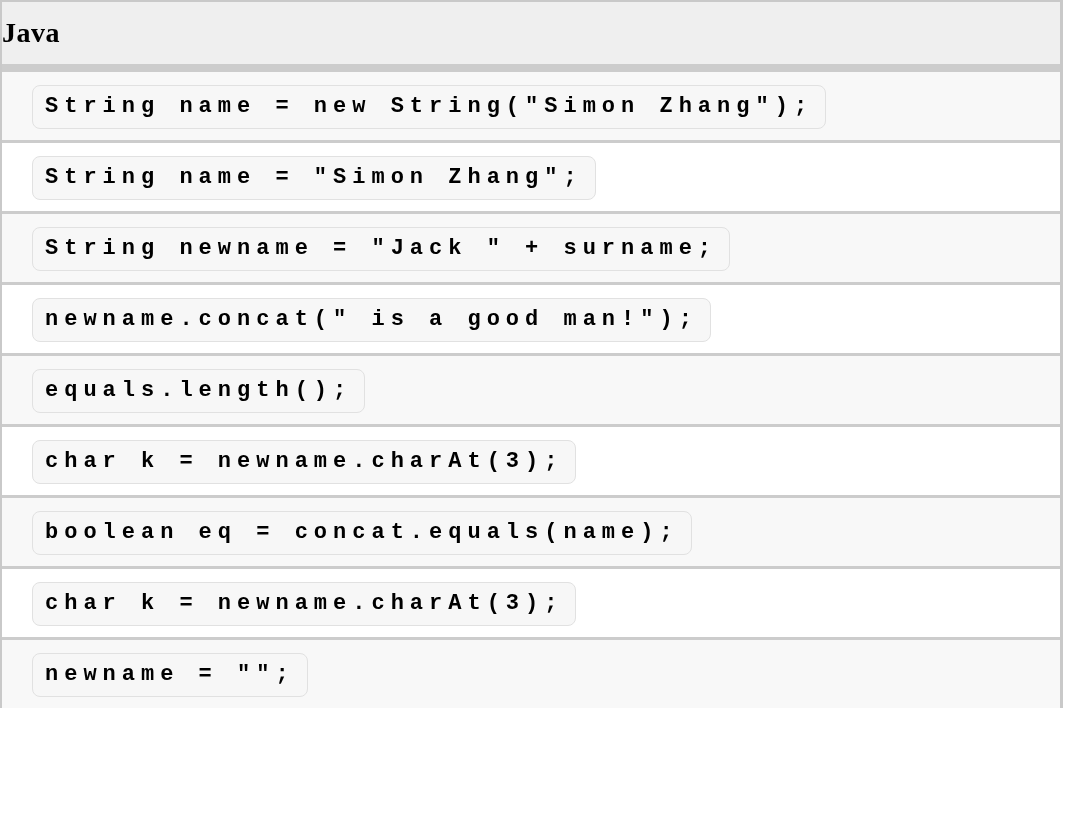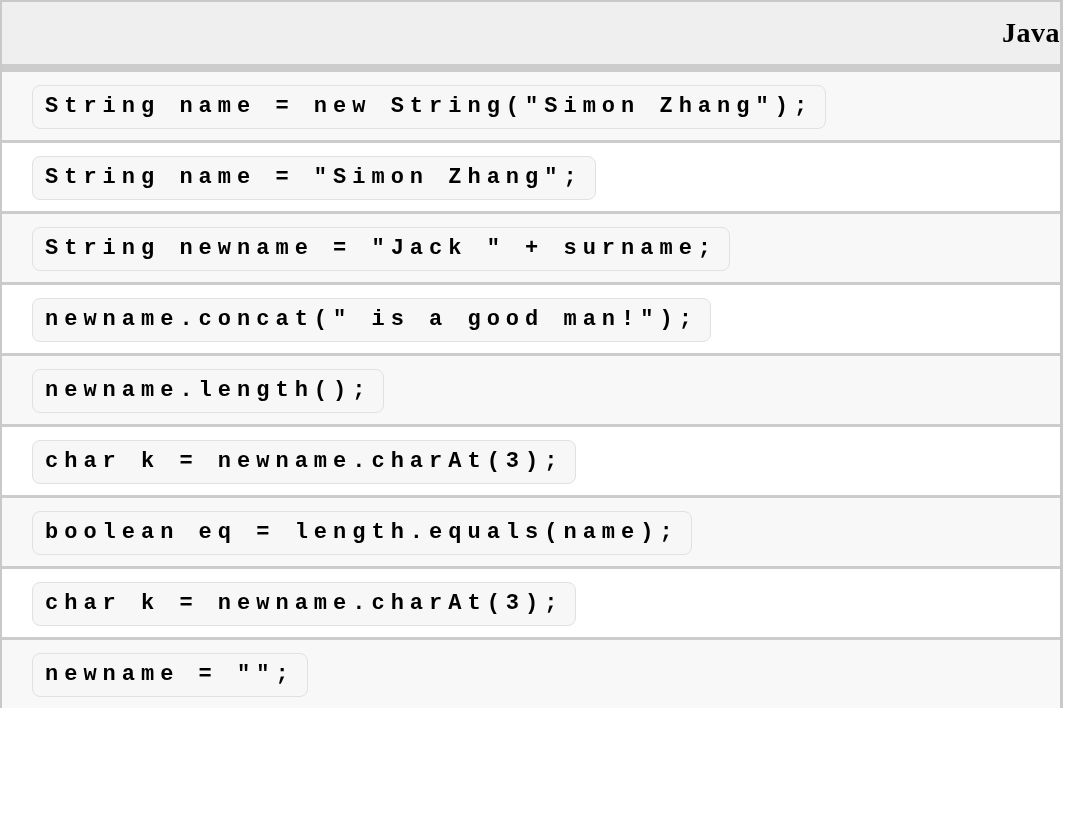--- a/index.html
+++ b/index.html
@@ -18,21 +18,21 @@
     border-right: 3px solid #c9c9c9;
     border-top: 2px solid #c9c9c9;
     background: #ffffff;
   }
   .table-header {
     height: 62px;
     background: #efefef;
     border-bottom: 5px solid #cccccc;
     display: flex;
     align-items: center;
-    justify-content: flex-end;
+    justify-content: flex-start;
   }
   .table-title {
     font-family: "Liberation Serif", "DejaVu Serif", serif;
     font-weight: bold;
     font-size: 28px;
     letter-spacing: 0.5px;
   }
   .code-row {
     padding: 10px 24px 10px 30px;
     line-height: 48px;
@@ -83,29 +83,29 @@
 
   <div class="code-row">
     <span class="code-chip">String newname = "Jack " + surname;</span>
   </div>
 
   <div class="code-row">
     <span class="code-chip">newname.concat(" is a good man!");</span>
   </div>
 
   <div class="code-row">
-    <span class="code-chip">newname.length();</span>
+    <span class="code-chip">equals.length();</span>
   </div>
 
   <div class="code-row">
     <span class="code-chip">char k = newname.charAt(3);</span>
   </div>
 
   <div class="code-row">
-    <span class="code-chip">boolean eq = length.equals(name);</span>
+    <span class="code-chip">boolean eq = concat.equals(name);</span>
   </div>
 
   <div class="code-row">
     <span class="code-chip">char k = newname.charAt(3);</span>
   </div>
 
   <div class="code-row">
     <span class="code-chip">newname = "";</span>
   </div>
 

